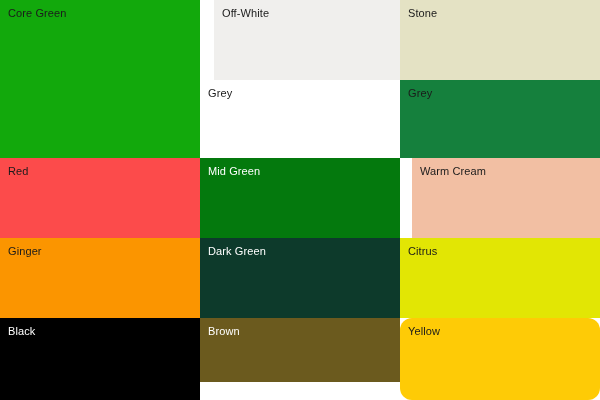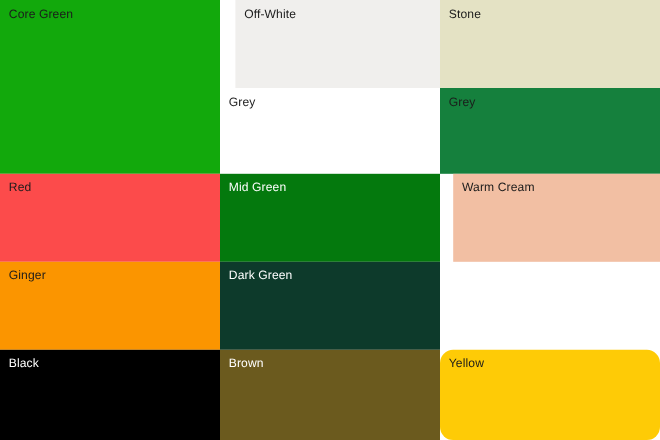--- a/index.html
+++ b/index.html
@@ -60,22 +60,25 @@
     </div>
     <div class="swatch" style="left: 412px; top: 158px; width: 200px; height: 80px; background: rgb(242, 191, 163);">
       <span class="swatch-label label-dark" style="color: rgb(27, 27, 27);">Warm Cream</span>
     </div>
     <div class="swatch" style="left: 0px; top: 238px; width: 200px; height: 80px; background: rgb(251, 149, 0);">
       <span class="swatch-label label-dark" style="color: rgb(27, 27, 27);">Ginger</span>
     </div>
     <div class="swatch" style="left: 200px; top: 238px; width: 200px; height: 80px; background: rgb(13, 58, 43);">
       <span class="swatch-label label-light" style="color: rgb(255, 255, 255);">Dark Green</span>
     </div>
+    <div class="swatch" style="left: 400px; top: 238px; width: 200px; height: 80px; background: rgb(226, 230, 4);">
+      <span class="swatch-label label-dark" style="color: rgb(27, 27, 27);">Citrus</span>
+    </div>
     <div class="swatch" style="left: 0px; top: 318px; width: 200px; height: 82px; background: rgb(0, 0, 0);">
       <span class="swatch-label label-light" style="color: rgb(255, 255, 255);">Black</span>
     </div>
-    <div class="swatch" style="left: 200px; top: 318px; width: 200px; height: 82px; background: rgb(107, 90, 30);">
+    <div class="swatch" style="left: 200px; top: 318px; width: 200px; height: 64px; background: rgb(107, 90, 30);">
       <span class="swatch-label label-light" style="color: rgb(255, 255, 255);">Brown</span>
     </div>
     <div class="swatch" style="left: 400px; top: 318px; width: 200px; height: 82px; background: rgb(254, 203, 6); border-radius: 12px;">
       <span class="swatch-label label-dark" style="color: rgb(27, 27, 27);">Yellow</span>
     </div>
   </div>
 
 </body></html>

